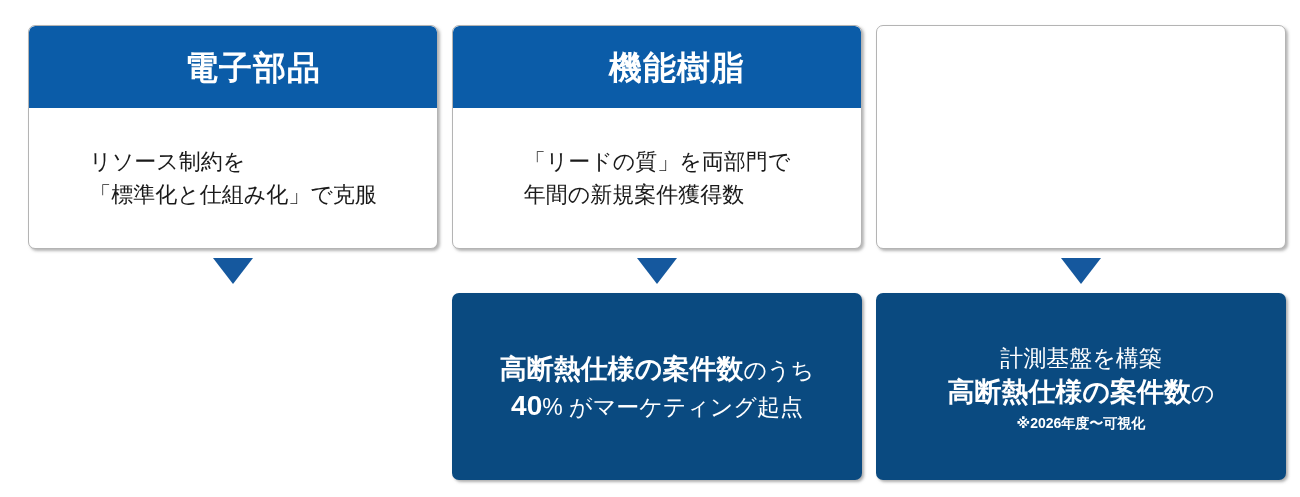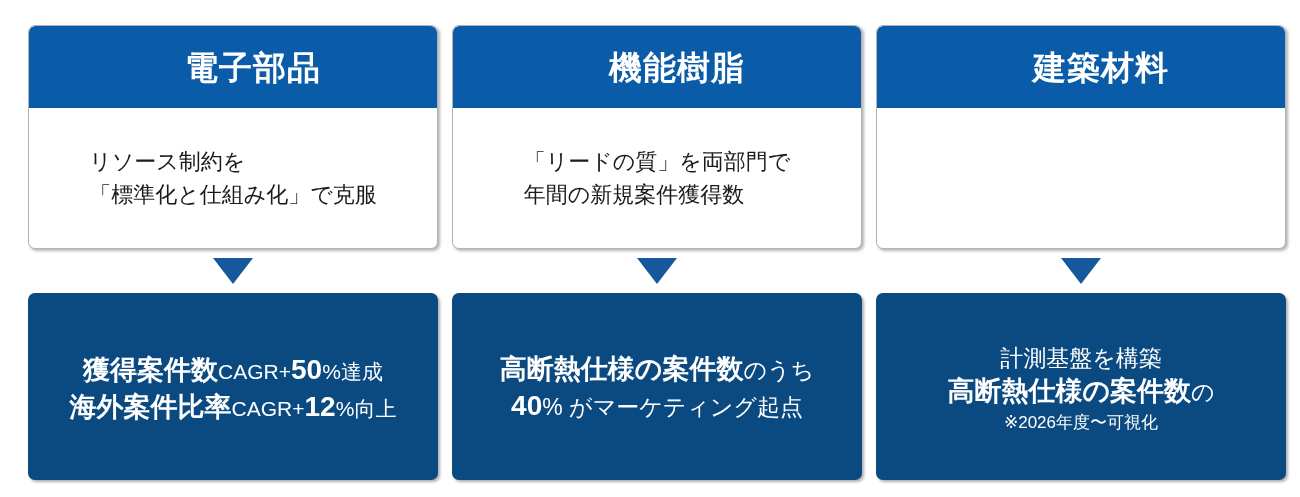--- a/index.html
+++ b/index.html
@@ -114,47 +114,41 @@
   .panel-line {
     line-height: 1.32;
     white-space: nowrap;
   }
 
   
   .run-lg   { font-size: 27px; font-weight: bold; }
   .run-num  { font-size: 28px; font-weight: bold; }
   .run-sm   { font-size: 21px; font-weight: normal; }
   .run-md   { font-size: 23px; font-weight: normal; }
-  .run-note { font-size: 17px; font-weight: normal; }
+  .run-note { font-size: 14px; font-weight: bold; }
 
   .line-note { line-height: 1.5; }
   .line-sub  { line-height: 1.42; }
 </style>
 </head>
 <body>
 
 <div class="board">
 
   <div class="column col-0">
     <div class="card">
       <div class="card-header">
         <span class="card-header-title">電子部品</span>
       </div>
       <div class="card-body">
         <span class="card-body-text">リソース制約を
 「標準化と仕組み化」で克服</span>
       </div>
     </div>
     <div class="arrow"></div>
-    <div class="panel">
-      <div class="panel-inner">
-          <div class="panel-line"><span class="run-lg">獲得案件数</span><span class="run-sm">CAGR</span><span class="run-sm">+</span><span class="run-num">50</span><span class="run-sm">%達成</span></div>
-          <div class="panel-line"><span class="run-lg">海外案件比率</span><span class="run-sm">CAGR</span><span class="run-sm">+</span><span class="run-num">12</span><span class="run-sm">%向上</span></div>
-        </div>
-    </div>
   </div>
 
   <div class="column col-1">
     <div class="card">
       <div class="card-header">
         <span class="card-header-title">機能樹脂</span>
       </div>
       <div class="card-body">
         <span class="card-body-text">「リードの質」を両部門で
 年間の新規案件獲得数</span>
@@ -164,23 +158,20 @@
     <div class="panel">
       <div class="panel-inner">
           <div class="panel-line"><span class="run-lg">高断熱仕様の案件数</span><span class="run-md">のうち</span></div>
           <div class="panel-line"><span class="run-num">40</span><span class="run-md">%</span><span class="run-md"> がマーケティング起点</span></div>
         </div>
     </div>
   </div>
 
   <div class="column col-2">
     <div class="card">
-      <div class="card-header">
-        <span class="card-header-title">建築材料</span>
-      </div>
     </div>
     <div class="arrow"></div>
     <div class="panel">
       <div class="panel-inner">
           <div class="panel-line line-sub"><span class="run-md">計測基盤を構築</span></div>
           <div class="panel-line"><span class="run-lg">高断熱仕様の案件数</span><span class="run-md">の</span></div>
           <div class="panel-line line-note"><span class="run-note">※2026年度〜可視化</span></div>
         </div>
     </div>
   </div>

